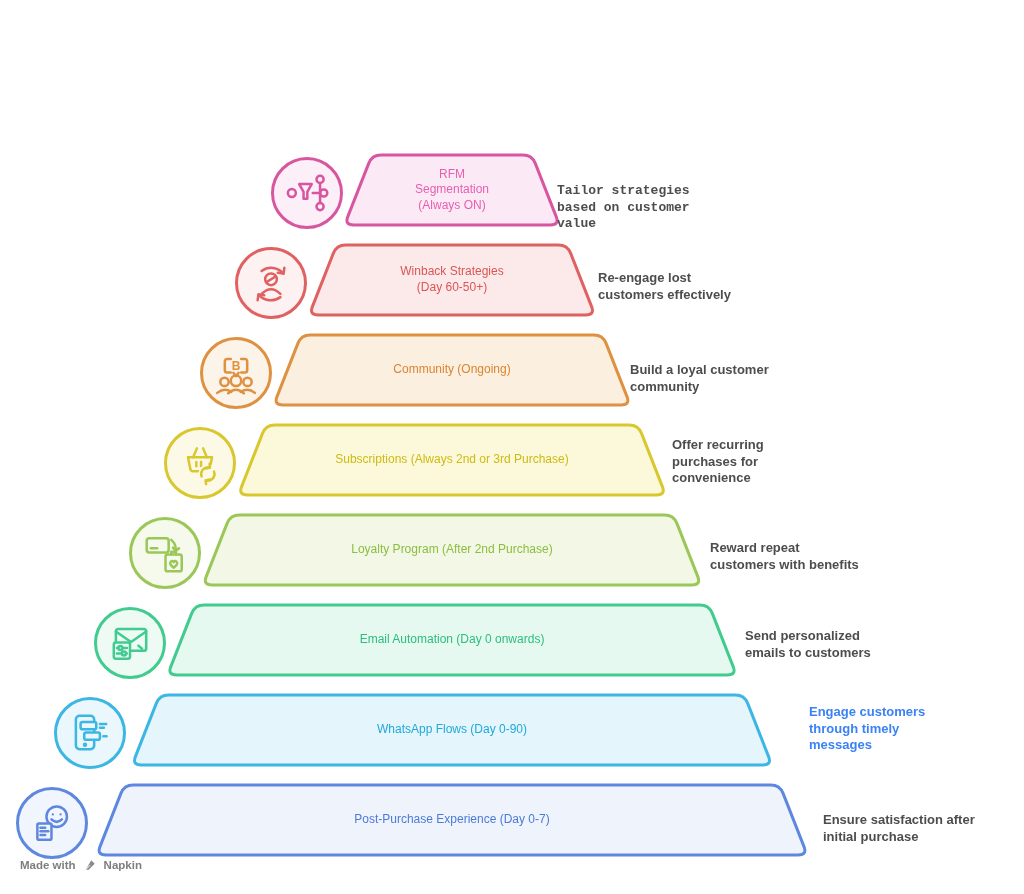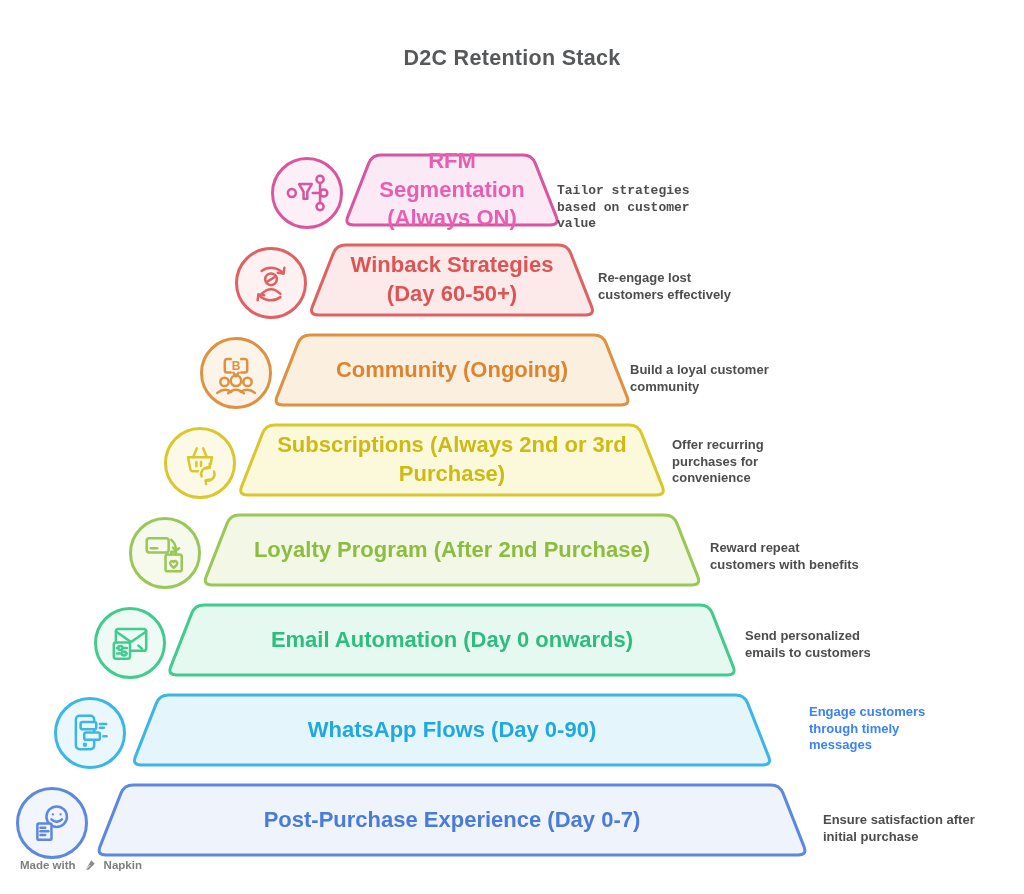--- a/index.html
+++ b/index.html
@@ -9,21 +9,21 @@
     position:relative;overflow:hidden;
   }
   #stage{position:absolute;inset:0;width:1024px;height:894px;}
   .title{
     position:absolute;top:46px;left:0;width:1024px;text-align:center;
     font-size:21.5px;font-weight:bold;letter-spacing:.3px;
   }
   #pyr{position:absolute;left:0;top:0;}
   .band-label{
     position:absolute;display:flex;flex-direction:column;align-items:center;
-    justify-content:center;text-align:center;font-size:22px;font-weight:700;
+    justify-content:center;text-align:center;font-size:12px;font-weight:400;
     line-height:1.3;pointer-events:none;
   }
   .band-desc{
     position:absolute;font-size:13px;font-weight:bold;line-height:16.5px;
   }
   .icon-circle{
     position:absolute;width:72px;height:72px;border-radius:50%;
     border:3.2px solid;box-sizing:border-box;display:flex;
     align-items:center;justify-content:center;background:#fff;
   }
@@ -32,21 +32,20 @@
     position:absolute;left:20px;top:859px;display:flex;align-items:center;
     gap:8px;font-size:11.5px;font-weight:bold;cursor:pointer;
   }
   .footer .pen{display:flex;align-items:center;}
 </style>
 </head>
 <body style="background: rgb(255, 255, 255);">
 
 <div id="stage">
 
-  <div class="title" style="color: rgb(87, 88, 90);">D2C Retention Stack</div>
 
   <svg id="pyr" width="1024" height="894">
       <path d="M368.7 163.4 Q372.0 155.0 381.0 155.0 L523.0 155.0 Q532.0 155.0 535.3 163.4 L556.2 216.6 Q559.5 225.0 550.5 225.0 L353.5 225.0 Q344.5 225.0 347.8 216.6 Z" fill="#FBE9F5" stroke="#D8569F" stroke-width="3"></path>
       <path d="M333.3 253.4 Q336.6 245.0 345.6 245.0 L558.4 245.0 Q567.4 245.0 570.7 253.4 L591.6 306.6 Q594.9 315.0 585.9 315.0 L318.1 315.0 Q309.1 315.0 312.4 306.6 Z" fill="#FCEAEA" stroke="#E06161" stroke-width="3"></path>
       <path d="M297.9 343.4 Q301.2 335.0 310.2 335.0 L593.8 335.0 Q602.8 335.0 606.1 343.4 L627.0 396.6 Q630.3 405.0 621.3 405.0 L282.7 405.0 Q273.7 405.0 277.0 396.6 Z" fill="#FBEFE0" stroke="#DE9140" stroke-width="3"></path>
       <path d="M262.5 433.4 Q265.8 425.0 274.8 425.0 L629.2 425.0 Q638.2 425.0 641.5 433.4 L662.4 486.6 Q665.7 495.0 656.7 495.0 L247.3 495.0 Q238.3 495.0 241.6 486.6 Z" fill="#FCF8DA" stroke="#D9C72E" stroke-width="3"></path>
       <path d="M227.1 523.4 Q230.4 515.0 239.4 515.0 L664.6 515.0 Q673.6 515.0 676.9 523.4 L697.8 576.6 Q701.1 585.0 692.1 585.0 L211.9 585.0 Q202.9 585.0 206.2 576.6 Z" fill="#F2F8E5" stroke="#9AC757" stroke-width="3"></path>
       <path d="M191.7 613.4 Q195.0 605.0 204.0 605.0 L700.0 605.0 Q709.0 605.0 712.3 613.4 L733.2 666.6 Q736.5 675.0 727.5 675.0 L176.5 675.0 Q167.5 675.0 170.8 666.6 Z" fill="#E6F9F0" stroke="#41CB8E" stroke-width="3"></path>
       <path d="M156.3 703.4 Q159.6 695.0 168.6 695.0 L735.4 695.0 Q744.4 695.0 747.7 703.4 L768.6 756.6 Q771.9 765.0 762.9 765.0 L141.1 765.0 Q132.1 765.0 135.4 756.6 Z" fill="#E5F5FC" stroke="#3CB6E3" stroke-width="3"></path>
       <path d="M120.9 793.4 Q124.2 785.0 133.2 785.0 L770.8 785.0 Q779.8 785.0 783.1 793.4 L804.0 846.6 Q807.3 855.0 798.3 855.0 L105.7 855.0 Q96.7 855.0 100.0 846.6 Z" fill="#EEF3FC" stroke="#5E87DF" stroke-width="3"></path>

